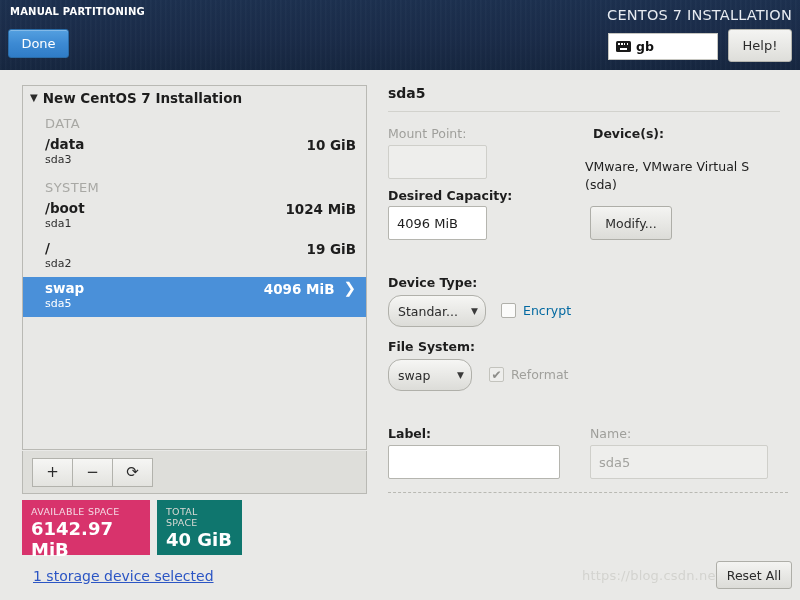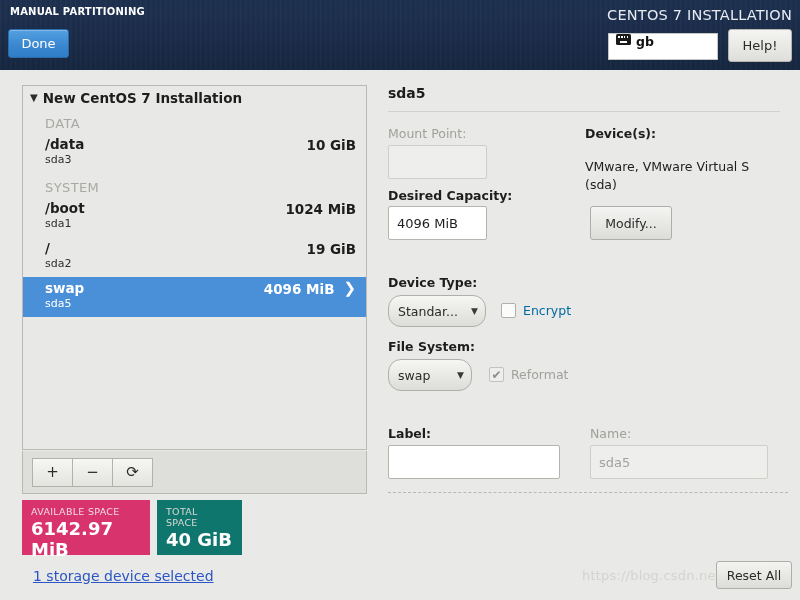--- a/index.html
+++ b/index.html
@@ -33,21 +33,21 @@
     position: absolute; left: 8px; top: 29px; width: 61px; height: 29px;
     background: linear-gradient(180deg, #54a0e0 0%, #3d8ad3 50%, #2f7cc7 100%);
     border: 1px solid #2a6ca8; border-radius: 3px;
     color: #ffffff; font-size: 13px;
     display: flex; align-items: center; justify-content: center;
     box-shadow: inset 0 1px 0 rgba(255,255,255,0.28);
   }
   .kbd-box {
     position: absolute; left: 608px; top: 33px; width: 110px; height: 27px;
     background: #ffffff; border: 1px solid #c6c6c0;
-    display: flex; align-items: flex-start; padding-left: 7px; gap: 5px;
+    display: flex; align-items: center; padding-left: 7px; gap: 5px;
   }
   .kbd-glyph {
     width: 15px; height: 11px; background: #1a1a1a; border-radius: 1.5px;
     position: relative;
   }
   .kbd-glyph::before {
     content: ""; position: absolute; left: 1.5px; top: 2px; right: 1.5px; height: 2px;
     background: repeating-linear-gradient(90deg, #fff 0 1.5px, #1a1a1a 1.5px 3px);
   }
   .kbd-glyph::after {
@@ -251,21 +251,21 @@
   <div class="details">
     <div class="det-title">sda5</div>
     <div class="det-rule"></div>
 
     <div style="position:absolute; left:0px; top:41px;" class="fld-label dim">Mount Point:</div>
     <div style="position:absolute; left:0px; top:60px; width:99px; height:34px;" class="txt disabled"></div>
 
     <div style="position:absolute; left:0px; top:103px;" class="fld-label">Desired Capacity:</div>
     <div style="position:absolute; left:0px; top:121px; width:99px; height:34px;" class="txt">4096 MiB</div>
 
-    <div style="position:absolute; left:197px; top:41px;" class="fld-label">Device(s):</div>
+    <div style="position:absolute; left:205px; top:41px;" class="fld-label">Device(s):</div>
     <div style="position:absolute; left:197px; top:73px; width:175px;" class="dev-text">VMware, VMware Virtual S (sda)</div>
     <div style="position:absolute; left:202px; top:121px; width:82px; height:34px;" class="btn3d">Modify...</div>
 
     <div style="position:absolute; left:0px; top:190px;" class="fld-label">Device Type:</div>
     <div style="position:absolute; left:0px; top:210px; width:98px; height:32px;" class="combo">
       <span>Standar...</span>
       <span class="caret">▼</span>
     </div>
     <div class="chk-row" style="position:absolute; left:113px; top:218px;">
       <span class="chk"></span>

